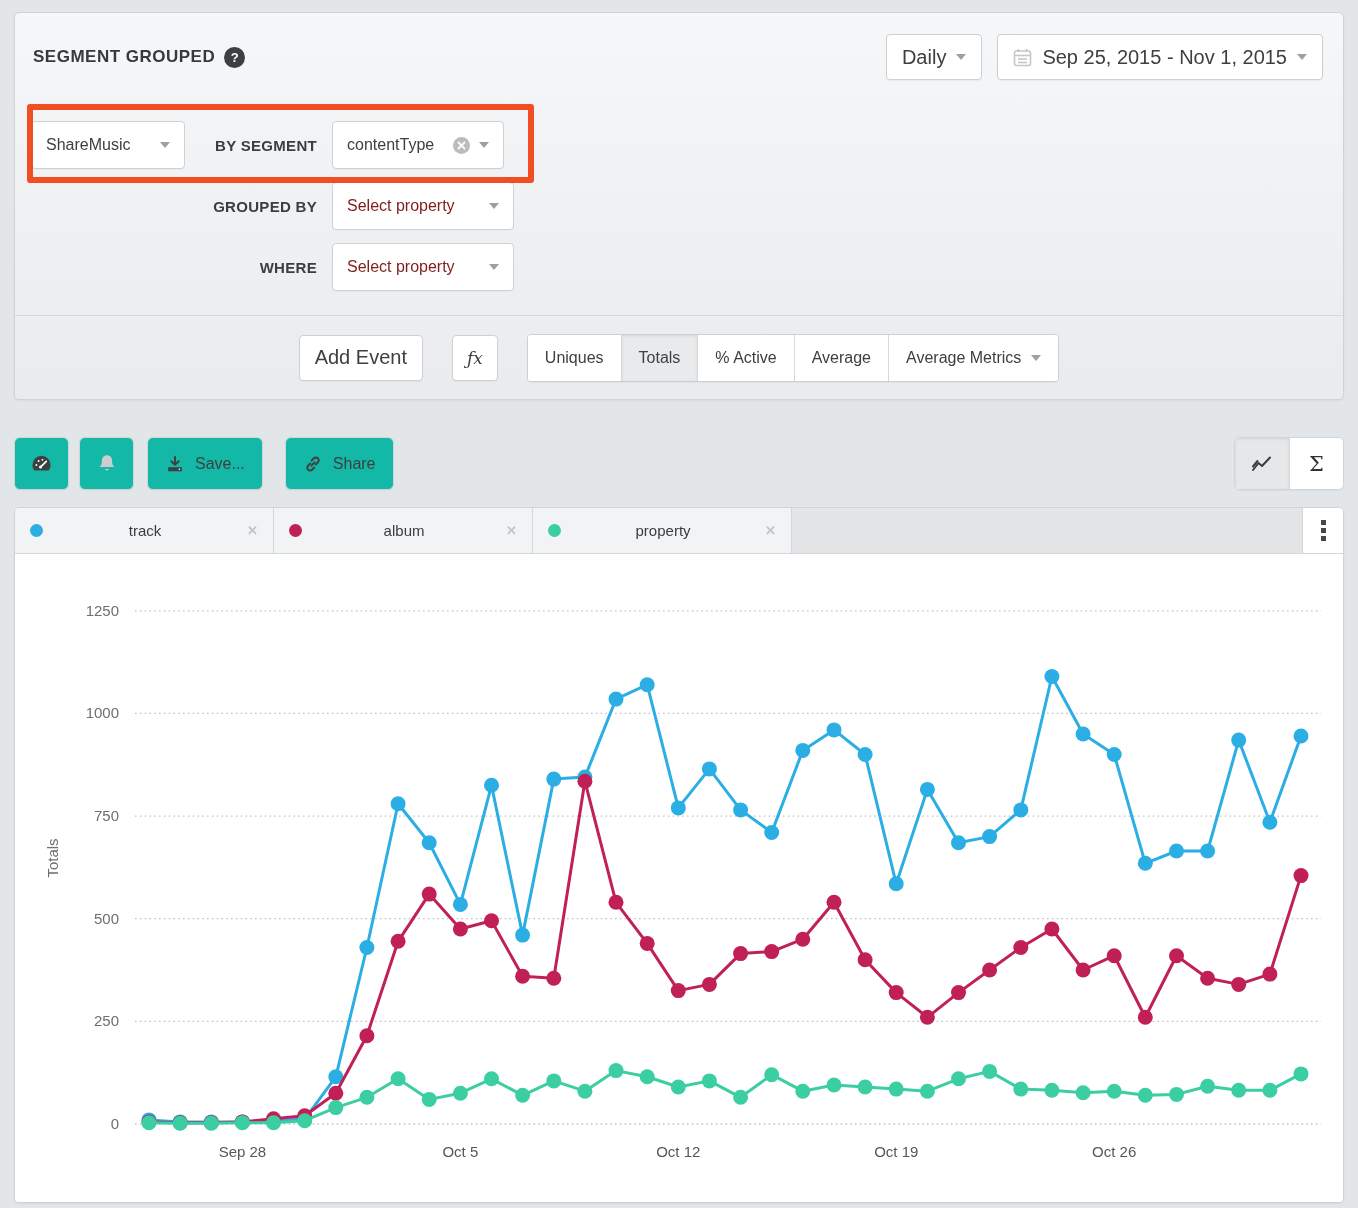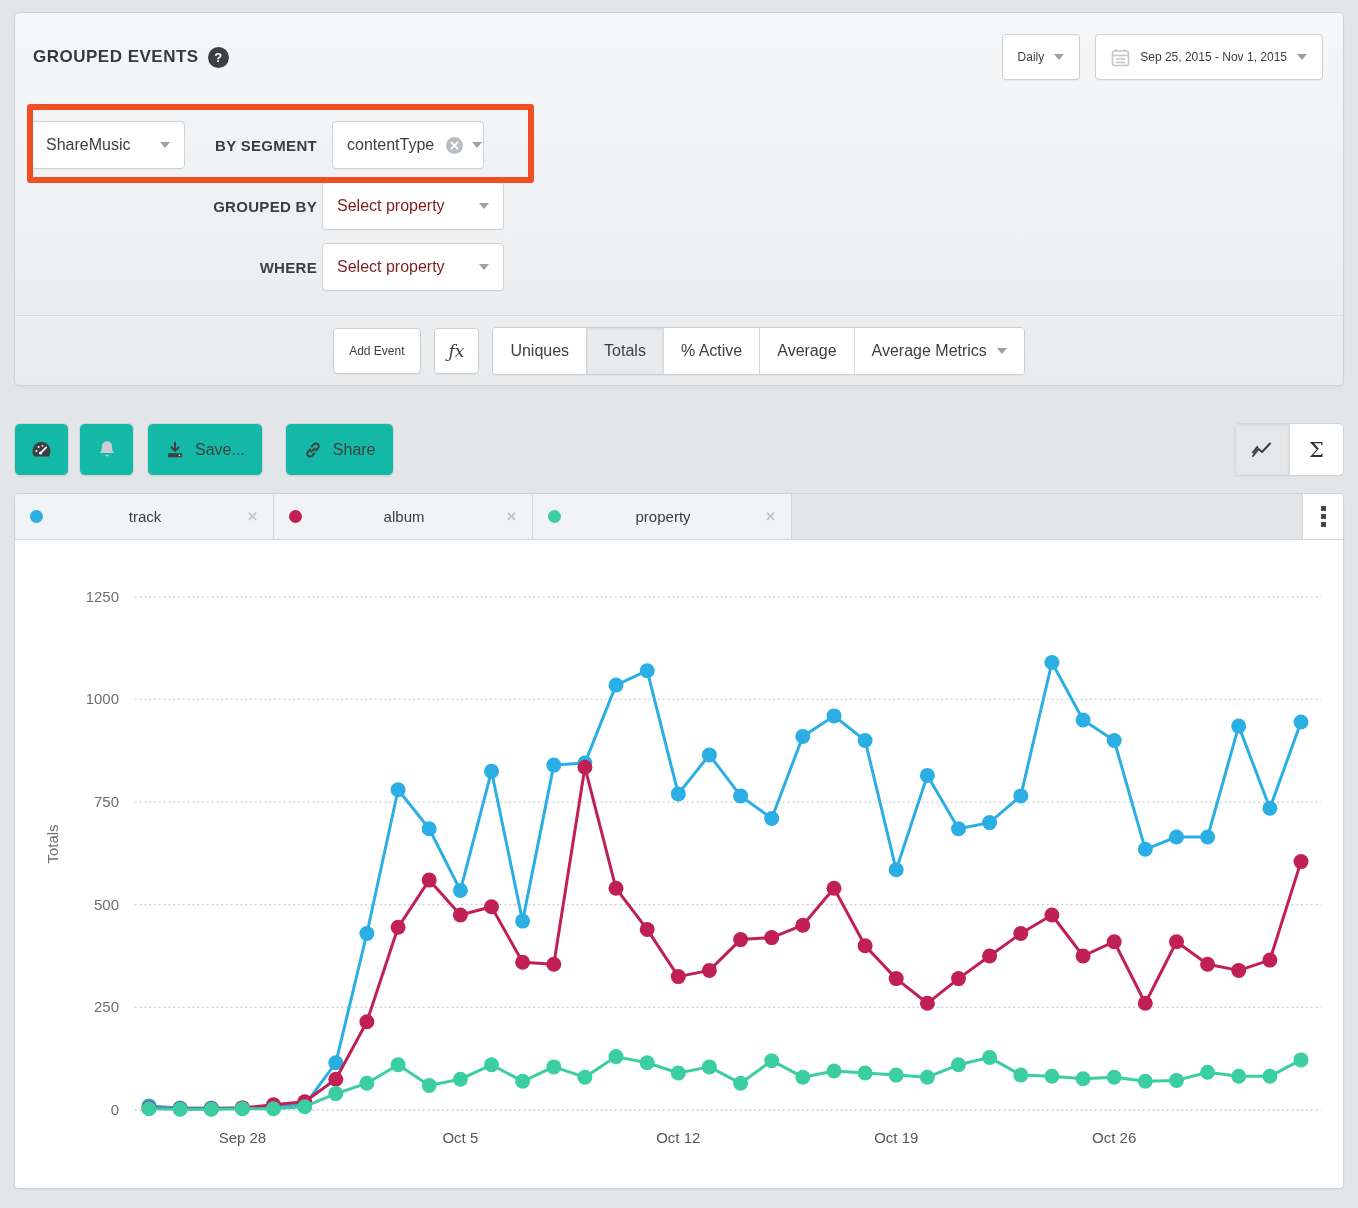--- a/index.html
+++ b/index.html
@@ -24,53 +24,53 @@
   .help-badge {
     display: inline-flex; align-items: center; justify-content: center;
     width: 21px; height: 21px; border-radius: 50%;
     background: #3d4043; color: #fff; font-size: 13px; font-weight: bold;
     margin-left: 9px;
   }
   .header-right { margin-left: auto; display: flex; align-items: center; gap: 15px; }
   .btn {
     display: inline-flex; align-items: center; gap: 10px;
     background: #fff; border: 1px solid #cdd0d2; border-radius: 4px;
-    height: 46px; padding: 0 15px; font-size: 12px; color: #3d4043;
+    height: 46px; padding: 0 15px; font-size: 20px; color: #3d4043;
     box-shadow: 0 1px 1px rgba(0,0,0,.04); cursor: pointer; white-space: nowrap;
   }
   .caret {
     width: 0; height: 0; border-left: 5px solid transparent; border-right: 5px solid transparent;
     border-top: 6px solid #9aa0a4; display: inline-block;
   }
   
   .filter-section { padding: 20px 16px 24px 16px; position: relative; }
   .filter-row { display: flex; align-items: center; margin-bottom: 13px; }
   .filter-row:last-child { margin-bottom: 0; }
   .select {
     display: inline-flex; align-items: center; justify-content: space-between; gap: 12px;
     background: #fff; border: 1px solid #cfd2d4; border-radius: 4px;
     height: 48px; padding: 0 14px; font-size: 16px; color: #3d4043;
     box-shadow: 0 1px 1px rgba(0,0,0,.03); cursor: pointer; white-space: nowrap;
   }
   .select.placeholder { color: #7f1d1d; width: 182px; }
   .flabel { font-size: 15px; font-weight: bold; color: #3b3e40; letter-spacing: .3px; white-space: nowrap; }
   .flabel.col1 { width: 112px; text-align: right; margin-left: 20px; margin-right: 15px; }
-  .flabel.colwide { width: 286px; text-align: right; margin-right: 5px; }
+  .flabel.colwide { width: 286px; text-align: right; margin-right: 15px; }
   .clear-icon {
     width: 17px; height: 17px; border-radius: 50%; background: #b9bdc0;
     display: inline-flex; align-items: center; justify-content: center;
   }
   .annotation-box {
     position: absolute; left: 12px; top: 91px; width: 507px; height: 79px;
     border: 6px solid #F04E23; border-radius: 3px; pointer-events: none; z-index: 5;
   }
   
   .actions-row {
-    border-top: 1px solid #d7dadc; height: 70px;
-    display: flex; align-items: center; justify-content: center; gap: 13px;
+    border-top: 1px solid #d7dadc; height: 84px;
+    display: flex; align-items: center; justify-content: center; gap: 29px;
   }
   .btn-fx { font-family: "DejaVu Serif", serif; font-style: italic; font-size: 17px; padding: 0 14px; }
   .seg-group {
     display: flex; background: #fff; border: 1px solid #cdd0d2; border-radius: 4px;
     overflow: hidden; box-shadow: 0 1px 1px rgba(0,0,0,.04);
   }
   .seg-btn {
     display: inline-flex; align-items: center; gap: 10px; height: 46px; padding: 0 17px;
     font-size: 16px; color: #3d4043; border-left: 1px solid #d6d8da; cursor: pointer; background: #fff;
     border-top: none; border-bottom: none; border-right: none;
@@ -119,21 +119,21 @@
   }
   .menu-sq { width: 5px; height: 5px; background: #46494c; }
   .chart-wrap { background: #fff; padding: 2px 0 2px 0; }
   svg text { font-family: "Liberation Sans", sans-serif; }
 </style>
 </head>
 <body>
 
 <div class="panel-top">
   <div class="header-row">
-    <span class="page-title">GROUPED EVENTS</span>
+    <span class="page-title">SEGMENT GROUPED</span>
     <span class="help-badge">?</span>
     <div class="header-right">
       <button class="btn">
         <span>Daily</span>
         <span class="caret"></span>
       </button>
       <button class="btn">
         <span style="display:inline-flex">
           <svg width="19" height="19" viewBox="0 0 19 19">
               <g fill="none" stroke="#c3c7ca" stroke-width="1.6">
@@ -152,21 +152,21 @@
     </div>
   </div>
 
   <div class="filter-section">
     <div class="filter-row">
       <div class="select" style="width:154px">
         <span>ShareMusic</span>
         <span class="caret"></span>
       </div>
       <span class="flabel col1">BY SEGMENT</span>
-      <div class="select" style="width:152px">
+      <div class="select" style="width:172px">
         <span>contentType</span>
         <span style="display:inline-flex;align-items:center;gap:9px">
           <span class="clear-icon">
             <svg width="9" height="9" viewBox="0 0 9 9">
                 <path d="M1.5 1.5 L7.5 7.5 M7.5 1.5 L1.5 7.5" stroke="#fff" stroke-width="1.8" stroke-linecap="round"></path>
               </svg>
           </span>
           <span class="caret"></span>
         </span>
       </div>

